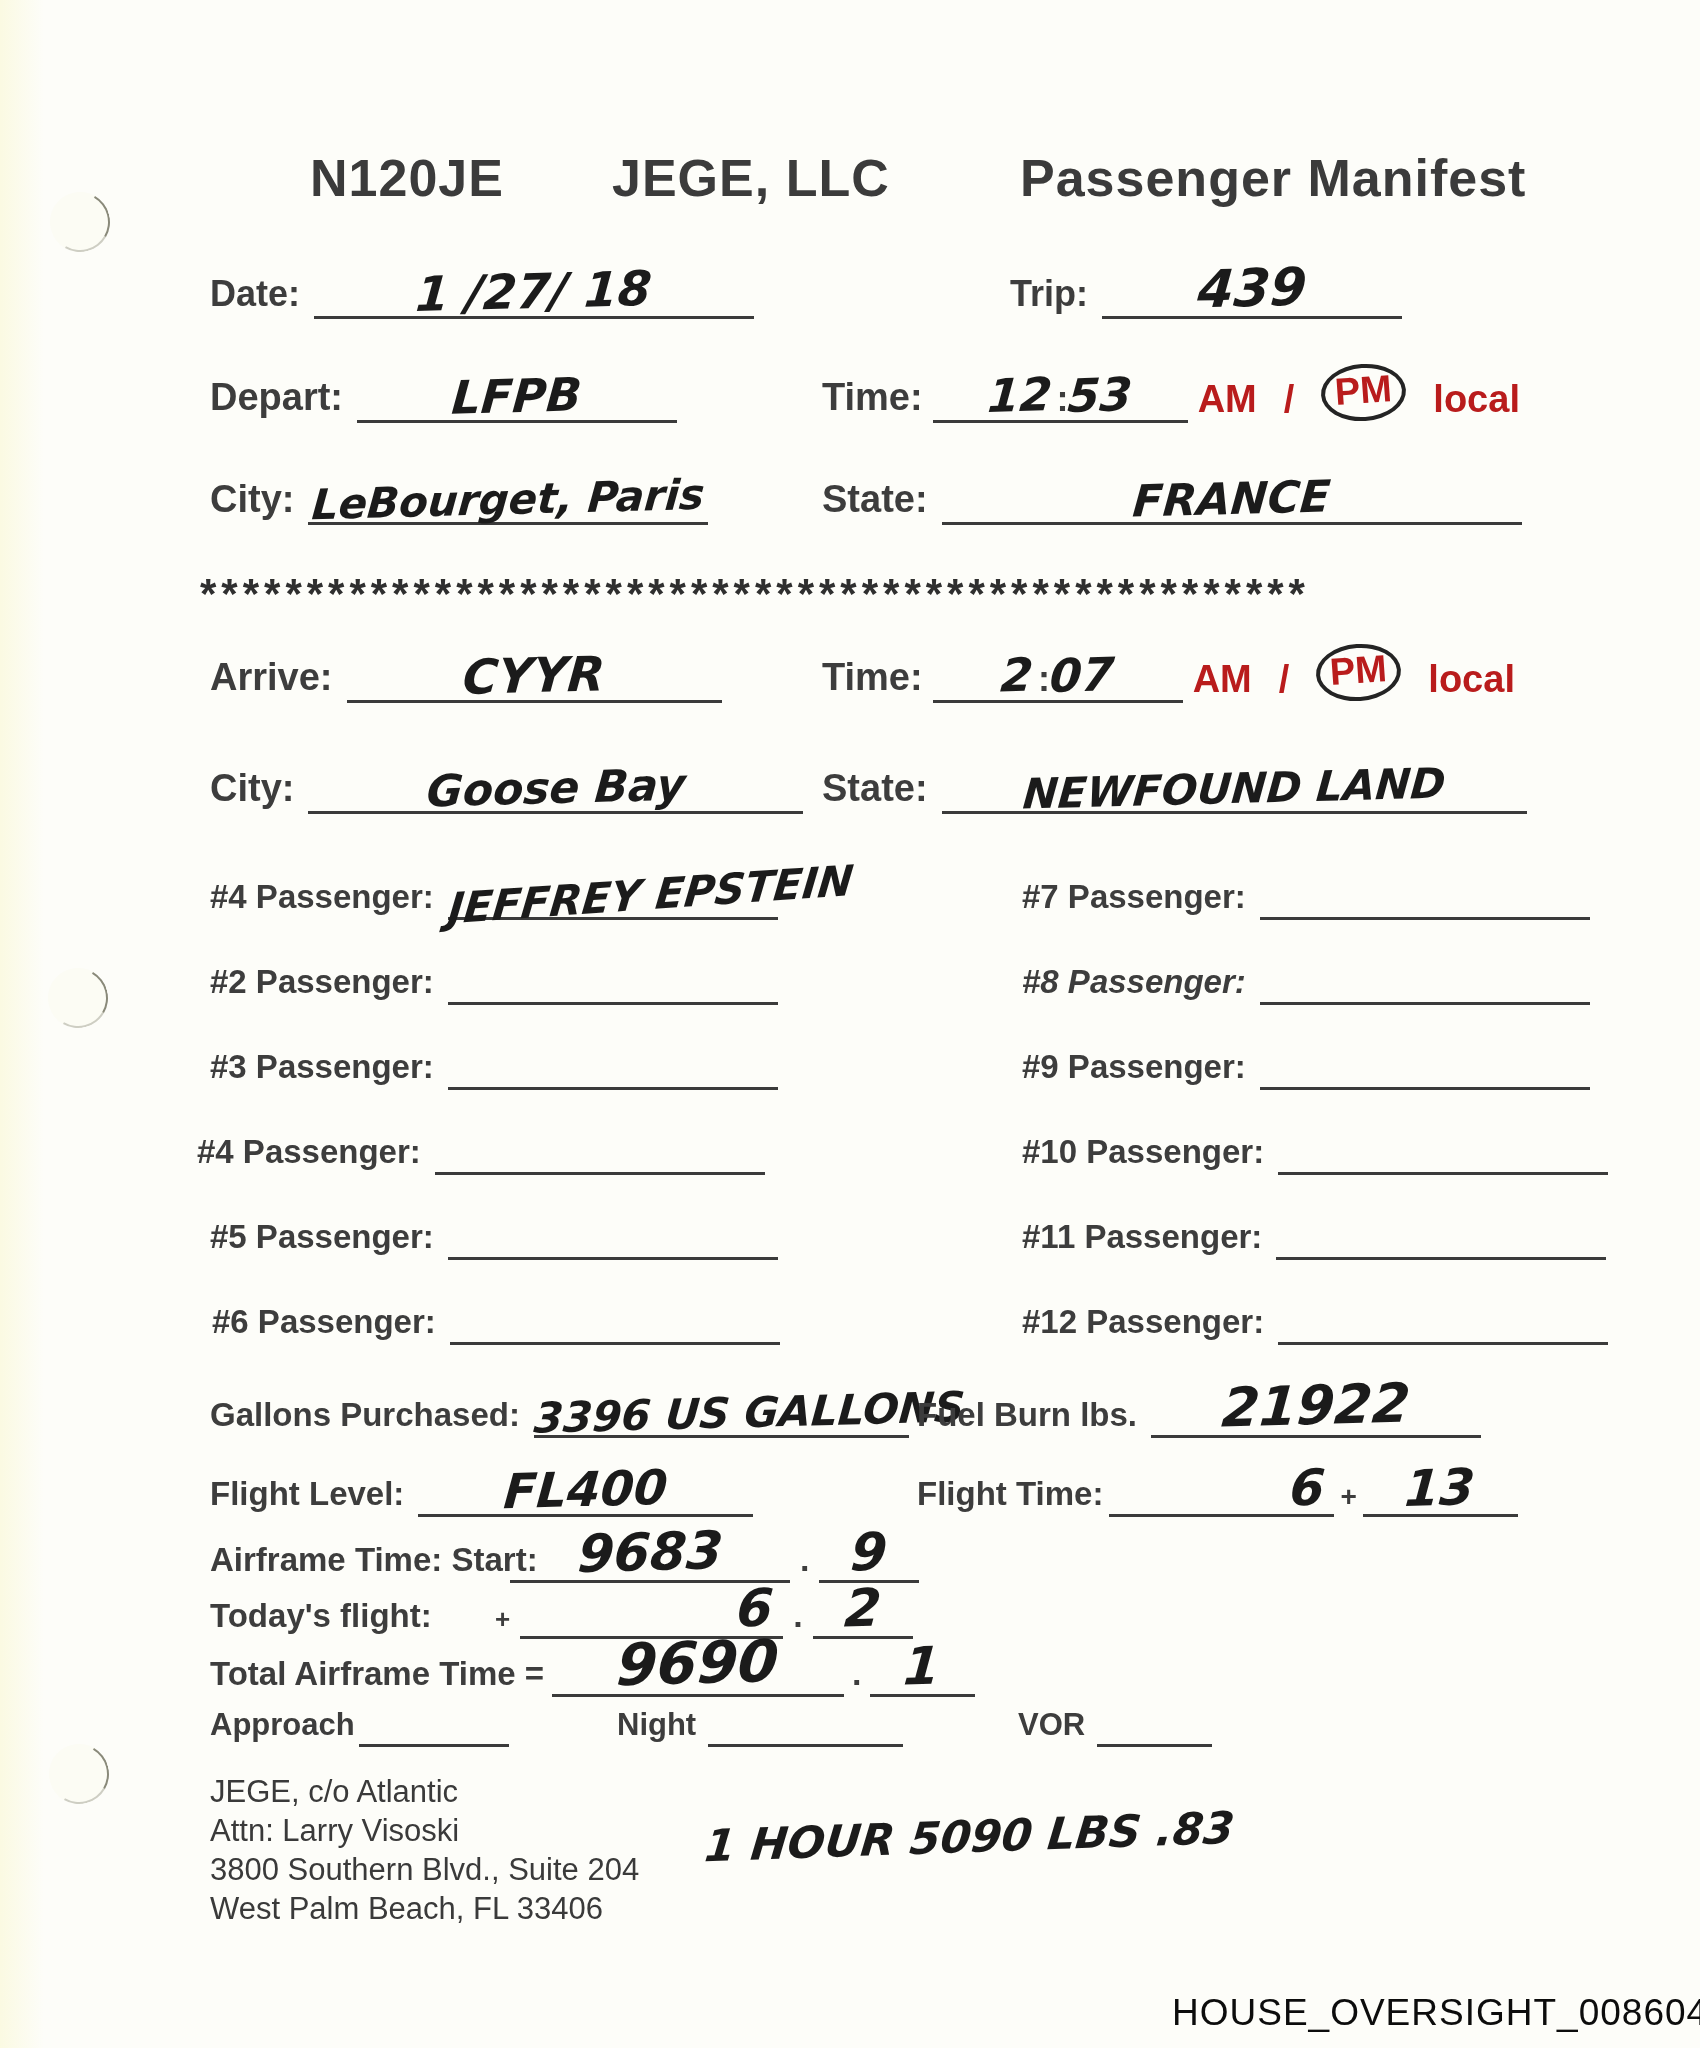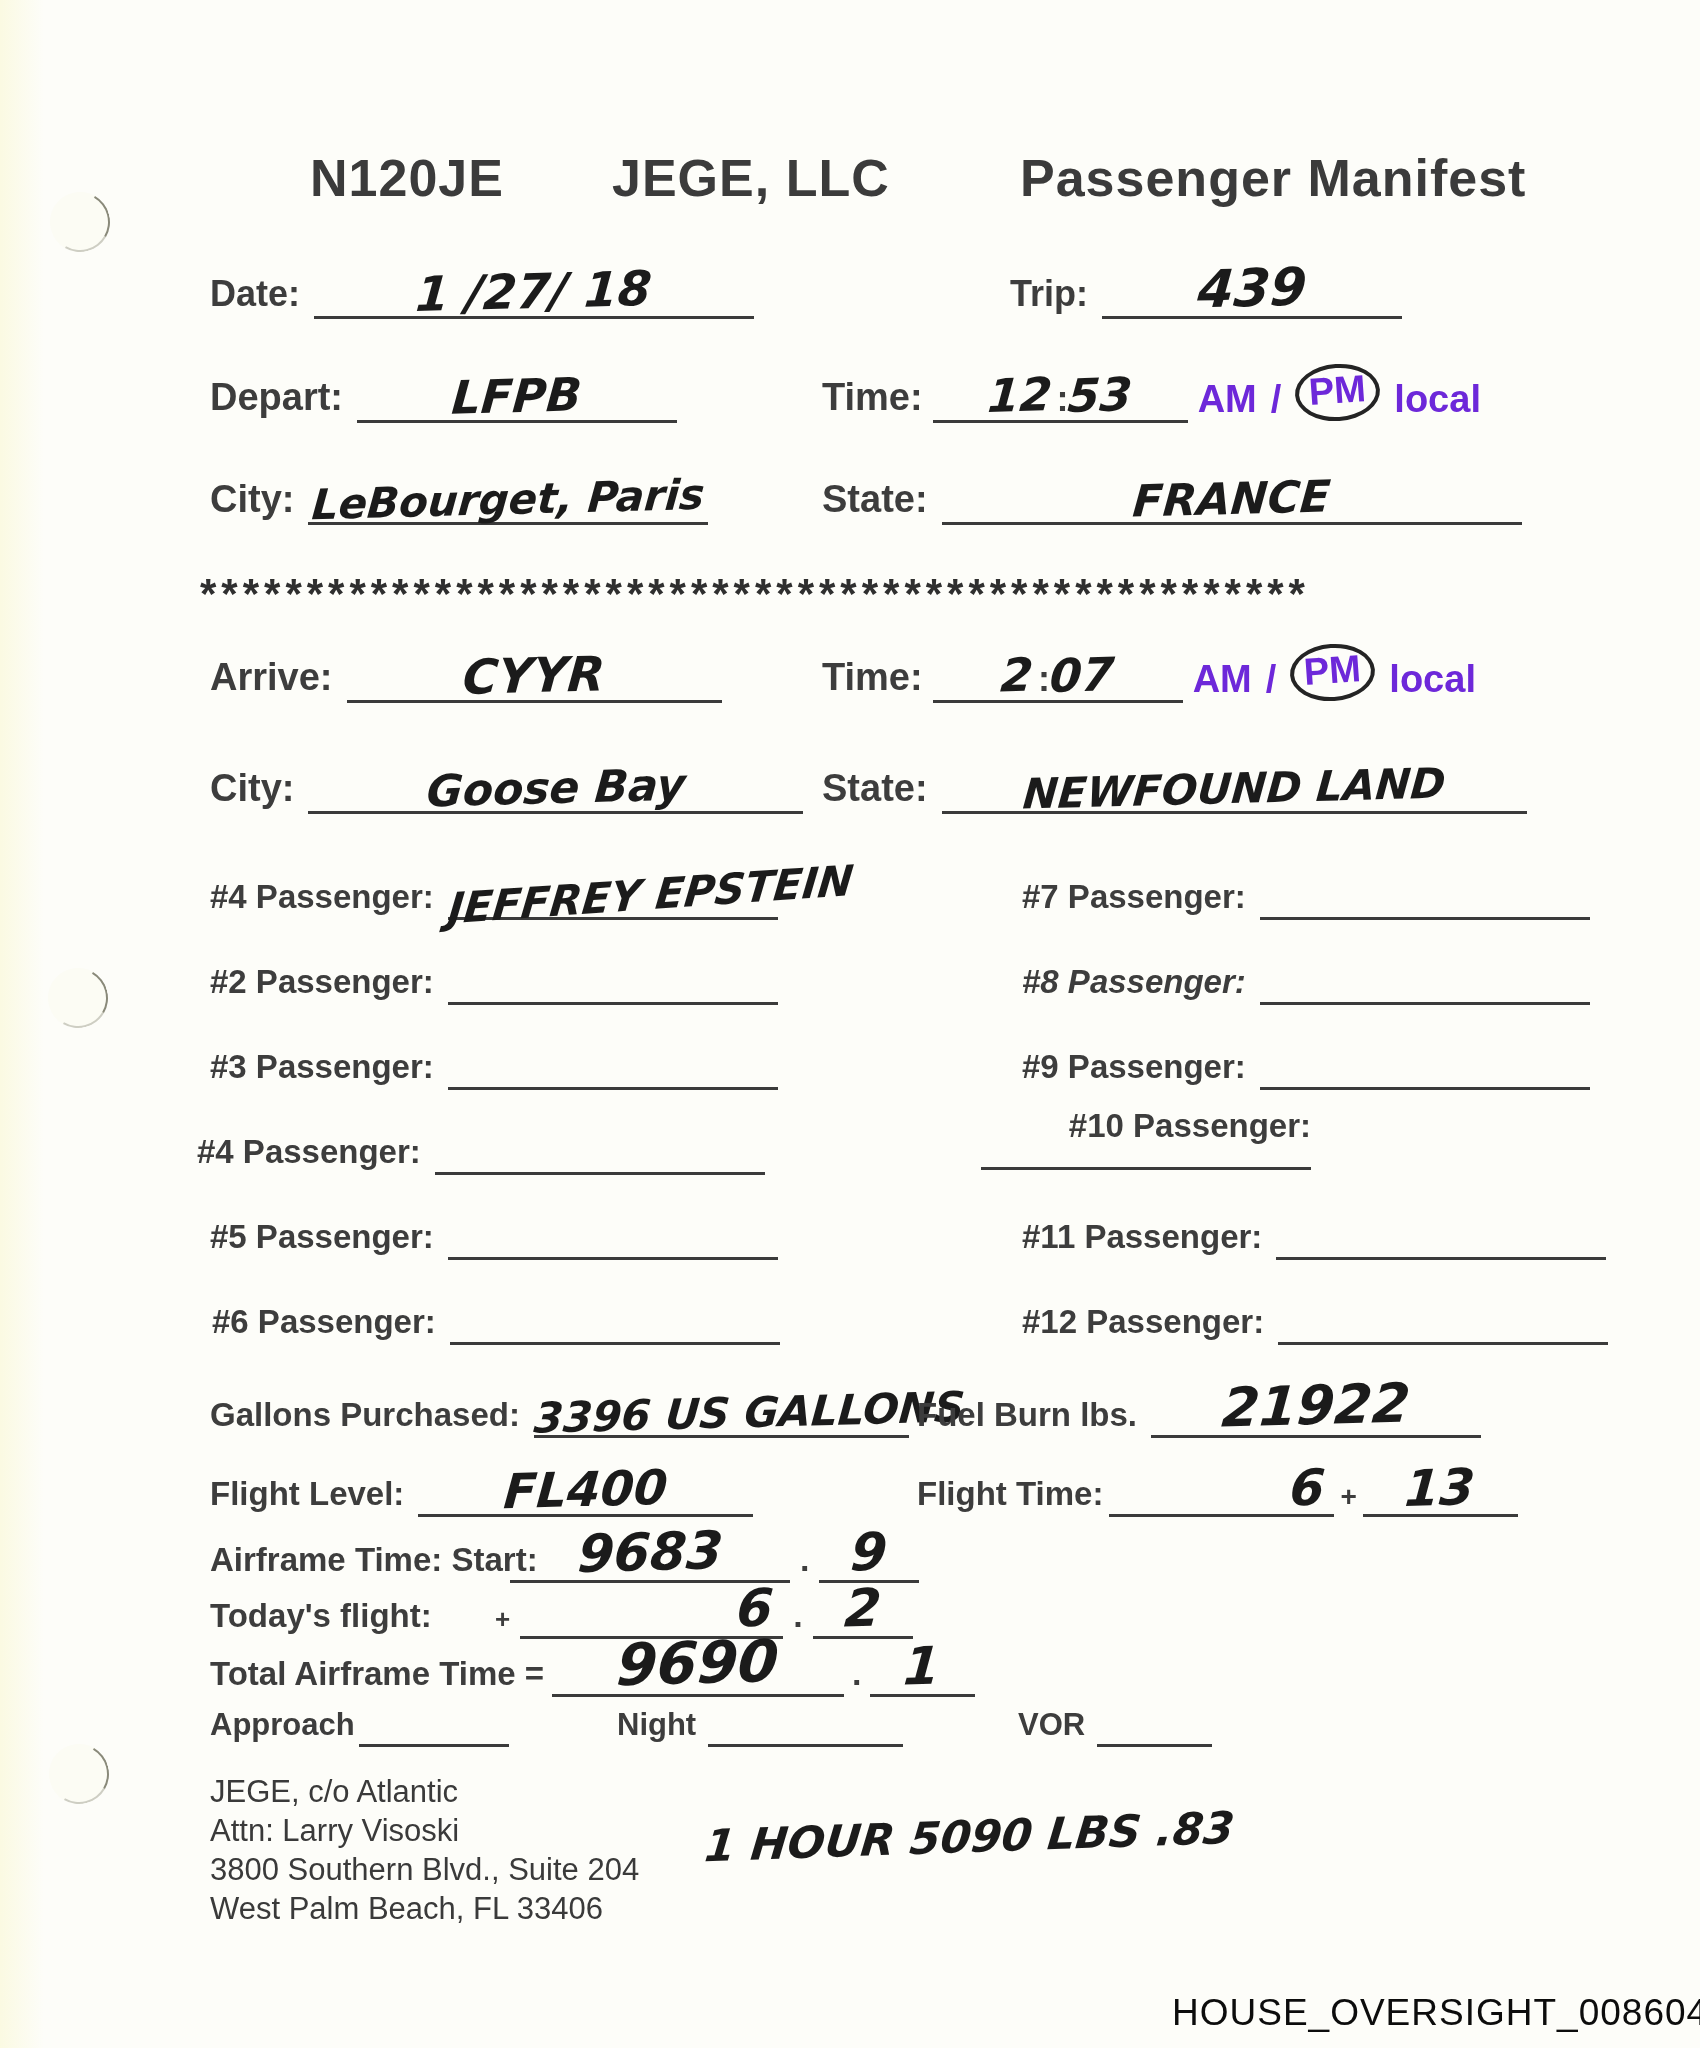--- a/index.html
+++ b/index.html
@@ -20,22 +20,22 @@
   .lbl{font-weight:600;color:#3d3d3d;padding-bottom:4px;white-space:nowrap;}
   .l31{font-size:31px}.l33{font-size:33px}.l36{font-size:36px}.l38{font-size:38px}
   .seg{border-bottom:3px solid #3b3b3b;text-align:center;white-space:nowrap;}
   .seg.alignr{text-align:right;padding-right:10px;}
   .hw{font-family:"DejaVu Sans",sans-serif;font-style:italic;font-weight:600;
     color:#1b1b1b;display:inline-block;transform:rotate(-1.5deg) skewX(-6deg);
     white-space:nowrap;line-height:1.05;}.s42{font-size:42px}.s44{font-size:44px}
   .s46{font-size:46px}.s48{font-size:48px}.s50{font-size:50px}.s52{font-size:52px}
   .s54{font-size:54px}.s58{font-size:58px}
   .printed{font-weight:600;color:#3d3d3d;padding-bottom:4px;}
-  .ampm{display:flex;align-items:flex-end;column-gap:14px;font-size:38px;
-    font-weight:600;color:#6d28d9;padding-bottom:2px;}
+  .ampm{display:flex;align-items:flex-end;column-gap:27px;font-size:38px;
+    font-weight:600;color:#b91c1c;padding-bottom:2px;}
   .pmcircle{display:inline-block;border:4px solid #242424;border-radius:50%;
     padding:3px 10px 8px;transform:rotate(-4deg);line-height:1;}
   .divider{position:absolute;font-size:42px;font-weight:700;color:#2f2f2f;
     letter-spacing:5px;white-space:nowrap;}
   .address{position:absolute;font-size:31px;font-weight:500;color:#3a3a3a;
     line-height:39px;}
   .note{position:absolute;}
   .bates{position:absolute;font-size:37px;font-weight:400;color:#0c0c0c;
     letter-spacing:1px;}
 </style>
@@ -141,21 +141,21 @@
     <span class="seg" style="width:330px;"><span class="hw s42"></span></span>
   </div>
   <div class="grp" style="left:1022px;top:937px;height:68px;font-style:italic;">
     <span class="lbl l33">#8 Passenger:</span>
     <span class="seg" style="width:330px;"><span class="hw s42"></span></span>
   </div>
   <div class="grp" style="left:1022px;top:1022px;height:68px;">
     <span class="lbl l33">#9 Passenger:</span>
     <span class="seg" style="width:330px;"><span class="hw s42"></span></span>
   </div>
-  <div class="grp" style="left:981px;top:1107px;height:68px;flex-direction:column;">
+  <div class="grp" style="left:1022px;top:1107px;height:68px;">
     <span class="lbl l33">#10 Passenger:</span>
     <span class="seg" style="width:330px;"><span class="hw s42"></span></span>
   </div>
   <div class="grp" style="left:1022px;top:1192px;height:68px;">
     <span class="lbl l33">#11 Passenger:</span>
     <span class="seg" style="width:330px;"><span class="hw s42"></span></span>
   </div>
   <div class="grp" style="left:1022px;top:1277px;height:68px;">
     <span class="lbl l33">#12 Passenger:</span>
     <span class="seg" style="width:330px;"><span class="hw s42"></span></span>

